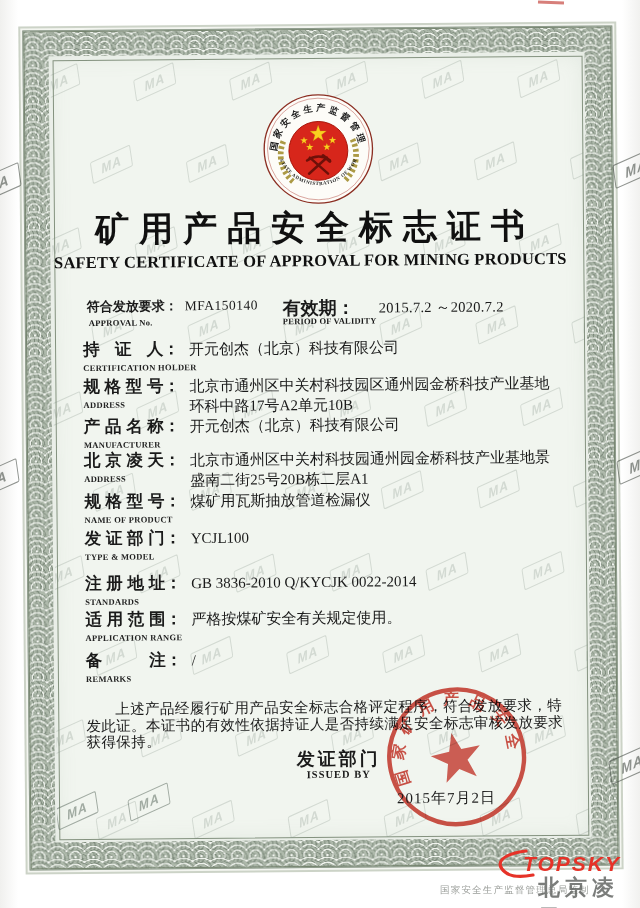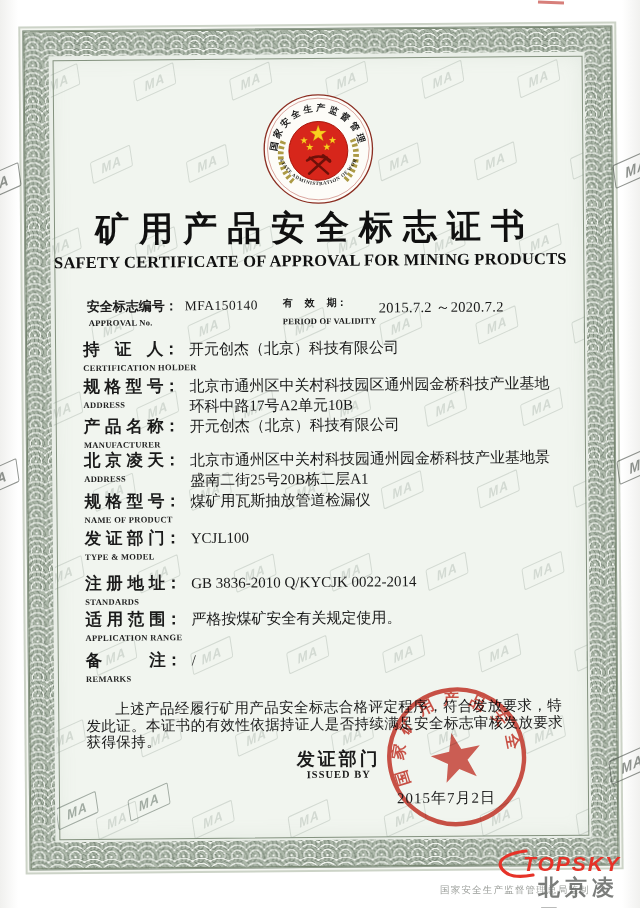--- a/index.html
+++ b/index.html
@@ -36,21 +36,21 @@
   
   .content{position:absolute;inset:0;}
   .emblem{position:absolute;left:262px;top:92px;width:118px;height:114px;}
   .title{position:absolute;left:48px;top:205px;width:528px;text-align:center;
     font-size:34px;font-weight:700;letter-spacing:10px;text-indent:10px;color:#101010;}
   .subtitle{position:absolute;left:48px;top:251px;width:528px;text-align:center;
     font-size:16.5px;font-weight:700;letter-spacing:.2px;color:#101010;}
   .ap-label{position:absolute;left:88px;top:296px;font-size:13px;font-weight:600;}
   .ap-number{position:absolute;left:186px;top:297px;font-size:13.5px;letter-spacing:.5px;}
   .ap-en{position:absolute;left:90px;top:316px;font-size:8.5px;font-weight:600;letter-spacing:.3px;}
-  .ap-vlabel{position:absolute;left:284px;top:296px;font-size:10px;font-weight:600;}
+  .ap-vlabel{position:absolute;left:284px;top:296px;font-size:18px;font-weight:600;}
   .ap-vlabel .just{display:inline-block;width:54px;text-align:justify;text-align-last:justify;}
   .ap-ven{position:absolute;left:284px;top:316px;font-size:8.5px;font-weight:600;letter-spacing:.2px;}
   .ap-value{position:absolute;left:380px;top:299px;font-size:14.5px;letter-spacing:.3px;}
   .field{position:absolute;left:84px;width:500px;}
   .flabel{display:inline-block;width:80px;text-align:justify;text-align-last:justify;
     font-size:16.5px;font-weight:600;vertical-align:top;}
   .fcolon{font-size:16.5px;font-weight:600;}
   .fen{font-size:8.5px;font-weight:600;letter-spacing:.3px;margin-top:2px;color:#222;}
   .fvalue{position:absolute;left:106px;top:1px;width:378px;font-size:15px;line-height:20px;}
   .statement{position:absolute;left:84px;top:699px;width:478px;font-size:14.5px;
@@ -184,21 +184,21 @@
         </g>
         <path id="arcTop" d="M16,64 A44,44 0 0 1 104,64" fill="none"></path>
         <path id="arcBot" d="M19,70 A44,44 0 0 0 101,70" fill="none"></path>
         <text class="arc-top-text"><textPath href="#arcTop" startOffset="2">国家安全生产监督管理总局</textPath></text>
         <text class="arc-bot-text"><textPath href="#arcBot" startOffset="1">STATE ADMINISTRATION OF WORK SAFETY</textPath></text>
       </svg>
 
       <div class="title">矿用产品安全标志证书</div>
       <div class="subtitle">SAFETY CERTIFICATE OF APPROVAL FOR MINING PRODUCTS</div>
 
-      <span class="ap-label"><span>安全标志编号</span><span>：</span></span>
+      <span class="ap-label"><span>符合发放要求</span><span>：</span></span>
       <span class="ap-number">MFA150140</span>
       <span class="ap-en">APPROVAL No.</span>
       <span class="ap-vlabel"><span class="just">有效期</span><span>：</span></span>
       <span class="ap-ven">PERIOD OF VALIDITY</span>
       <span class="ap-value">2015.7.2 ～2020.7.2</span>
 
       <div class="field" style="top:337px">
         <span class="flabel">持证人</span><span class="fcolon">：</span>
         <div class="fen">CERTIFICATION HOLDER</div>
         <div class="fvalue">

